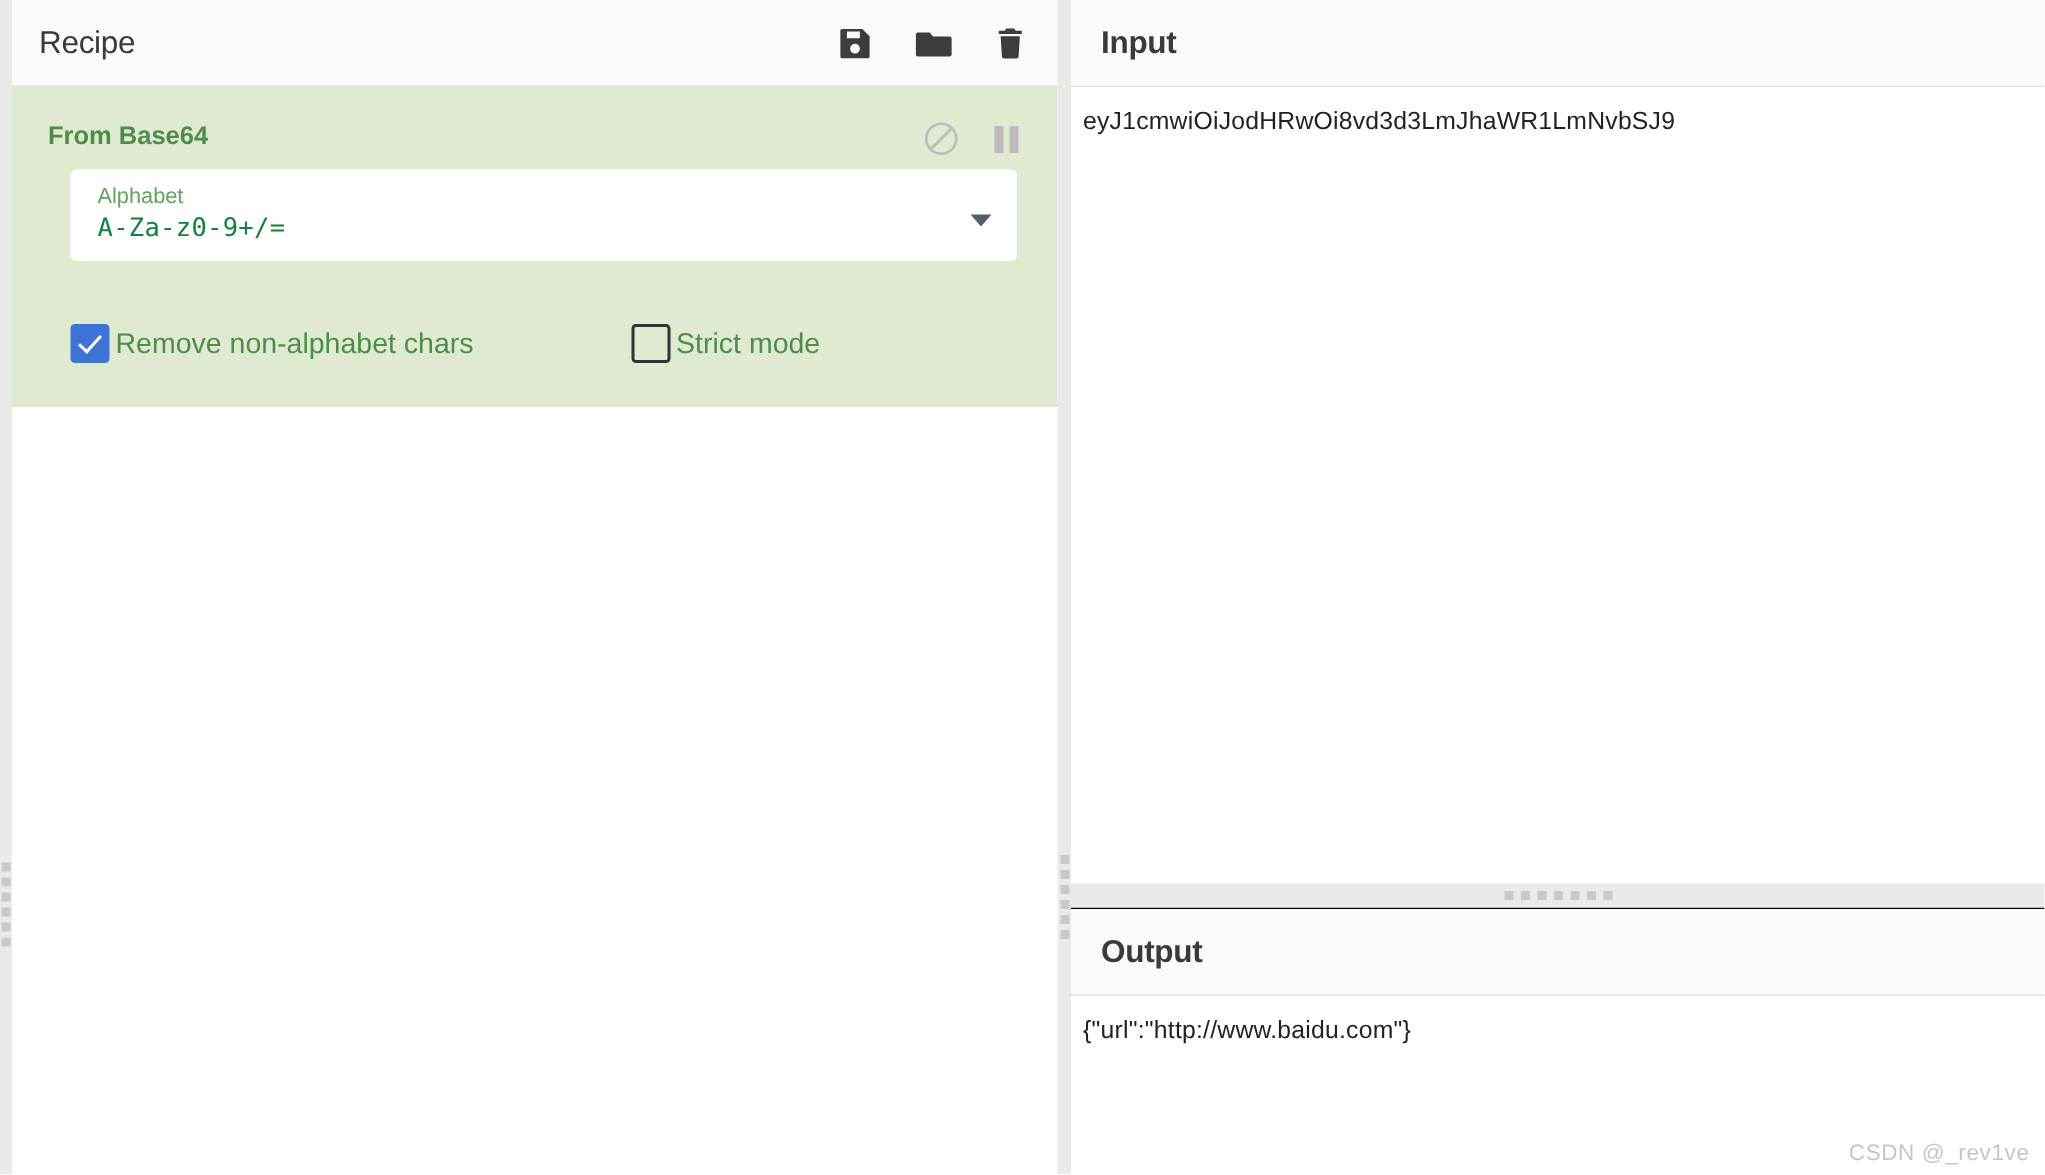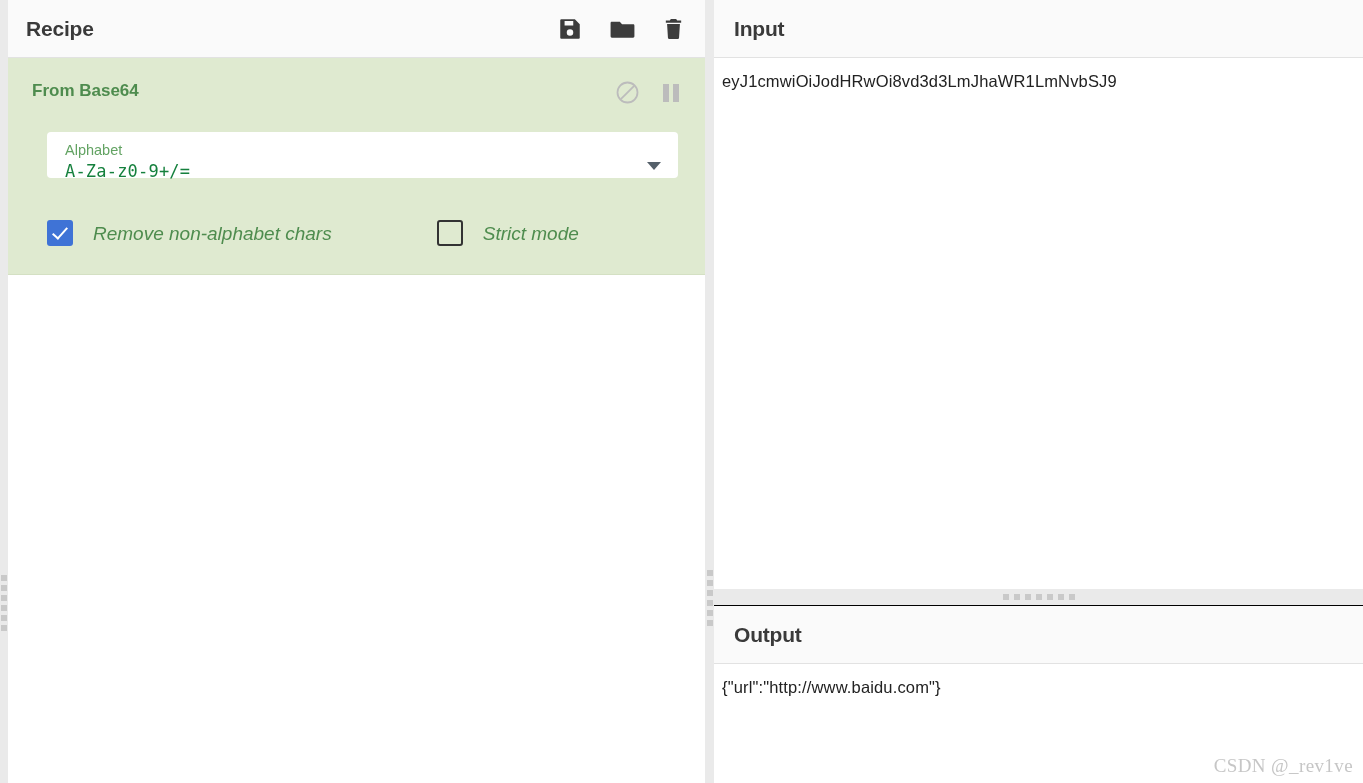--- a/index.html
+++ b/index.html
@@ -48,21 +48,21 @@
     height: 58px;
     flex: 0 0 58px;
     background: #fafafa;
     border-bottom: 1px solid #e2e2e2;
     display: flex;
     align-items: center;
     padding: 0 20px 0 18px;
   }
   .pane-title {
     font-size: 21px;
-    font-weight: bold;
+    font-weight: normal;
     color: #3a3a3a;
     letter-spacing: -0.2px;
   }
   .header-actions {
     margin-left: auto;
     display: flex;
     align-items: center;
     gap: 26px;
   }
   .hdr-icon { cursor: pointer; line-height: 0; display: block; }
@@ -76,21 +76,21 @@
     position: relative;
   }
   .operation {
     background: #dfead0;
     border-bottom: 1px solid #d4e0c3;
     padding: 22px 24px 28px 24px;
   }
   .op-head {
     display: flex;
     align-items: flex-start;
-    margin-bottom: 27px;
+    margin-bottom: 8px;
   }
   .op-title {
     font-size: 17px;
     font-weight: bold;
     color: #4e8c4e;
     line-height: 1.2;
     padding-top: 1px;
   }
   .op-icons {
     margin-left: auto;
@@ -100,21 +100,21 @@
   }
   .op-icons .op-ic { cursor: pointer; line-height: 0; display: block; }
   .op-icons svg { display: block; }
 
   
   .ing-field {
     position: relative;
     background: #ffffff;
     border-radius: 4px;
     padding: 9px 36px 11px 18px;
-    height: 46px;
+    height: 61px;
     margin: 0 3px 0 15px;
   }
   .ing-label {
     font-size: 14.5px;
     color: #63a363;
     line-height: 1.3;
     display: block;
     margin-bottom: 1px;
   }
   .ing-value {
@@ -155,23 +155,22 @@
     position: absolute;
     left: 9px; top: 4px;
     width: 6px; height: 13px;
     border: solid #ffffff;
     border-width: 0 2.8px 2.8px 0;
     transform: rotate(42deg);
   }
   .cb-label {
     font-size: 19px;
     color: #4e8c4e;
-    margin-left: 20px;
+    margin-left: 4px;
     line-height: 1;
-    font-style: italic;
   }
 
   
   .mid-gutter {
     width: 9px; height: 783px;
     flex: 0 0 9px;
     background: #eaeaea;
     position: relative;
     cursor: col-resize;
   }
@@ -247,24 +246,24 @@
     flex-direction: column;
     min-height: 0;
     border-top: 1px solid #000000;
   }
 
   
   .watermark {
     position: absolute;
     right: 10px;
     bottom: 6px;
-    font-size: 19px;
+    font-size: 15px;
     color: #c6c6c6;
     letter-spacing: 0.4px;
-    font-family: Liberation Serif, serif;
+    font-family: Liberation Sans, sans-serif;
     pointer-events: none;
   }
 </style>
 </head>
 <body>
 
 <div id="app">
 
   <div class="left-gutter">
     <div class="grip-v" style="top:575px;">

